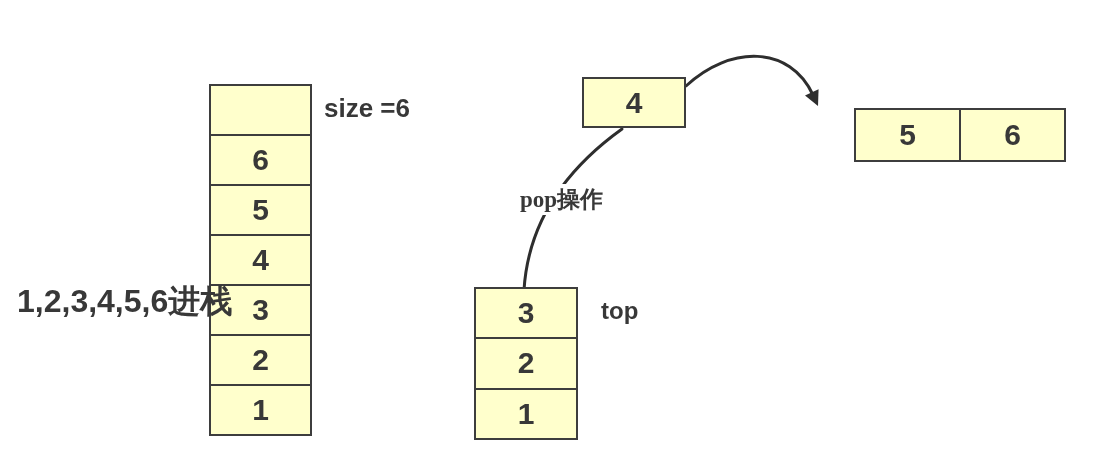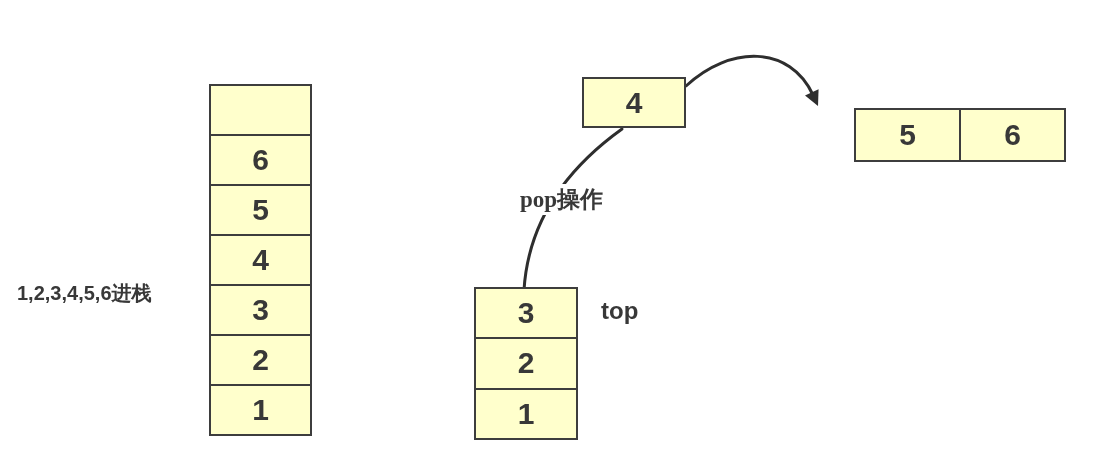--- a/index.html
+++ b/index.html
@@ -86,21 +86,21 @@
   .h-row .cell:not(:last-child) {
     border-right: 2px solid var(--cell-border, #3d3d3d);
   }
   .label {
     position: absolute;
     z-index: 3;
     font-weight: bold;
     white-space: nowrap;
     color: var(--text, #383838);
   }
-  .push-label  { left: 17px;  top: 280px; font-size: 20px; text-align: right; }
+  .push-label  { left: 17px;  top: 280px; font-size: 32px; text-align: right; }
   .size-label  { left: 324px; top: 93px;  font-size: 26px; }
   .top-label   { left: 601px; top: 297px; font-size: 24px; }
   .pop-label   { left: 518px; top: 184px; font-size: 23px; background: var(--background, #ffffff); padding: 0 2px; font-family: Liberation Serif, serif; }
 
   .left-stack  { left: 209px; top: 84px;  width: 103px; height: 352px; }
   .mid-stack   { left: 474px; top: 287px; width: 104px; height: 153px; }
   .popped-box  { left: 582px; top: 77px;  width: 104px; height: 51px; }
   .output-row  { left: 854px; top: 108px; height: 54px; }
 </style>
 </head>
@@ -123,20 +123,21 @@
   <div class="stack left-stack">
     <div class="cell"></div>
     <div class="cell">6</div>
     <div class="cell">5</div>
     <div class="cell">4</div>
     <div class="cell">3</div>
     <div class="cell">2</div>
     <div class="cell">1</div>
   </div>
 
+  <div class="label size-label">size =6</div>
 
   <div class="single-box popped-box">4</div>
 
   <div class="label pop-label">pop操作</div>
 
   <div class="stack mid-stack">
     <div class="cell">3</div>
     <div class="cell">2</div>
     <div class="cell">1</div>
   </div>

